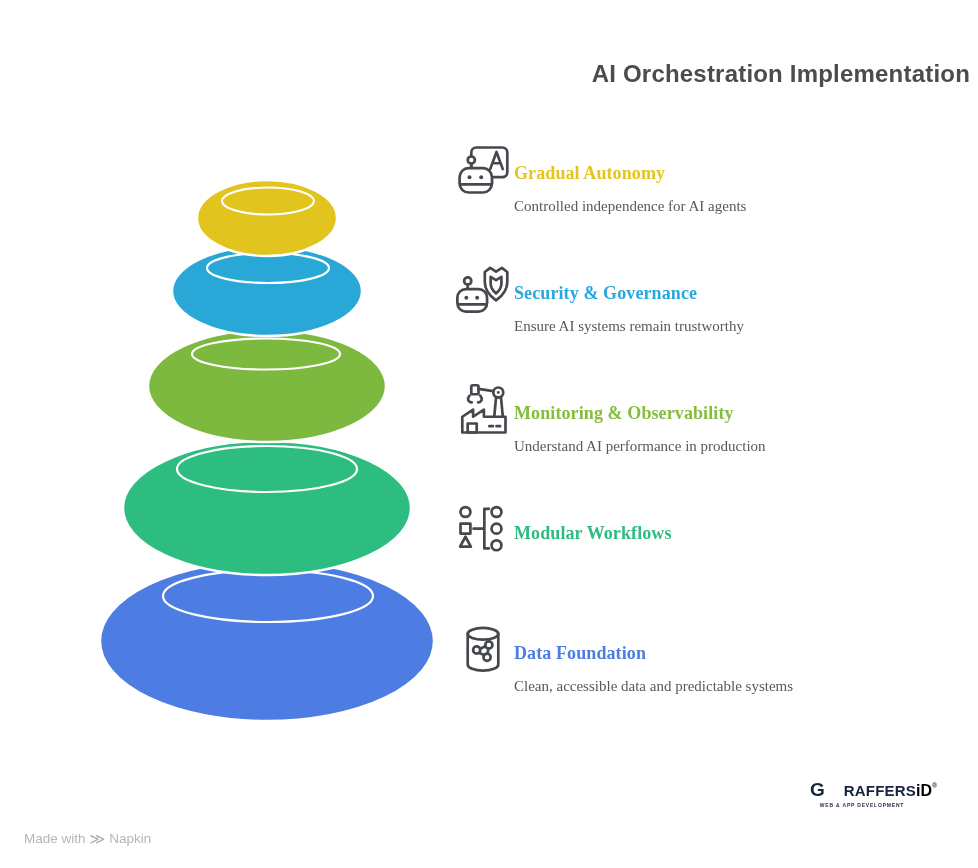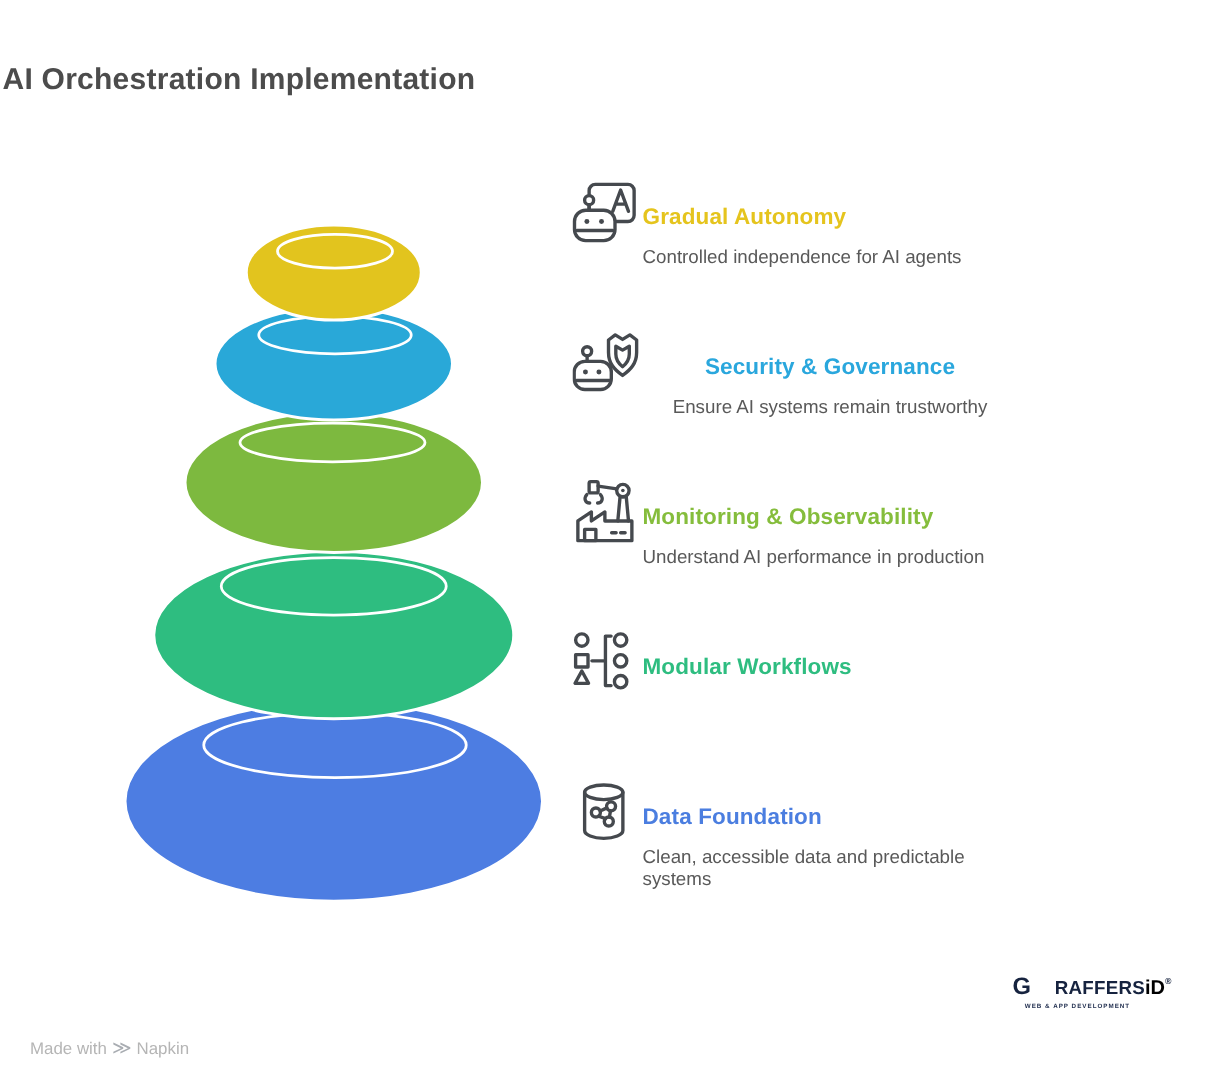--- a/index.html
+++ b/index.html
@@ -1,26 +1,26 @@
 <!DOCTYPE html>
 <html><head>
 <meta charset="utf-8">
 <style>
   html,body{margin:0;padding:0;background:#fff;}
   .canvas{position:relative;width:978px;height:868px;background:#ffffff;overflow:hidden;
           font-family:"Liberation Sans",sans-serif;}
 
-  .page-title{position:absolute;top:48px;left:0;width:958px;text-align:left;margin:2px;
+  .page-title{position:absolute;top:48px;left:0;width:958px;text-align:right;margin:12px;
               font-size:24px;font-weight:700;color:#4c4c4c;letter-spacing:0.2px;}
 
   .stack-svg{position:absolute;left:90px;top:170px;width:355px;height:560px;}
   .stone{stroke:#ffffff;stroke-width:2.4;}
   .ring{fill:none;stroke:#ffffff;stroke-width:2.2;}
 
-  .item{position:absolute;left:456px;display:flex;}
+  .item{position:absolute;left:456px;display:flex;font-family:Liberation Serif, serif;}
   .icon-box{width:58px;flex:0 0 58px;}
   .icon-box svg{width:54px;height:54px;}
   .ic{fill:none;stroke:#45494e;stroke-width:3;stroke-linecap:round;stroke-linejoin:round;}
   .ic-fill{fill:#45494e;stroke:none;}
   .ic-mask{fill:#ffffff;stroke:#45494e;stroke-width:3;stroke-linecap:round;stroke-linejoin:round;}
   .item-text{padding-top:20px;width:300px;}
   .item-title{font-size:18px;font-weight:700;margin:0 0 13px;letter-spacing:0.1px;}
   .item-desc{font-size:15px;color:#595959;line-height:1.22;margin:0;}
 
   .napkin{position:absolute;left:24px;top:831px;font-size:13.5px;color:#b5b5b5;
@@ -77,21 +77,21 @@
         <circle class="ic-fill" cx="15" cy="38" r="2.2"></circle>
         <circle class="ic-fill" cx="28" cy="38" r="2.2"></circle>
       </svg>
     </span>
     <div class="item-text">
       <p class="item-title" style="color: rgb(229, 196, 29);">Gradual Autonomy</p>
       <p class="item-desc">Controlled independence for AI agents</p>
     </div>
   </div>
 
-  <div class="item" style="top:263px;text-align:center;">
+  <div class="item" style="top:263px;">
     <span class="icon-box">
       <svg viewBox="0 0 60 60">
         <path class="ic" d="M32 10 L38 5.5 L44.5 9.5 L51 5.5 L57 10 L57 21 C57 31 51.5 36.5 44.5 41.5 C37.5 36.5 32 31 32 21 Z"></path>
         <path class="ic" d="M38.5 15.5 L44.5 19 L50.5 15.5 L50.5 22.5 C50.5 28 48 31 44.5 33.8 C41 31 38.5 28 38.5 22.5 Z"></path>
         <circle class="ic-mask" cx="13" cy="20" r="4"></circle>
         <path class="ic" d="M13 24 L13 29"></path>
         <rect class="ic-mask" x="1.5" y="29" width="33" height="25" rx="9.5"></rect>
         <path class="ic" d="M3.5 46 L33.5 46"></path>
         <circle class="ic-fill" cx="11.5" cy="38.5" r="2.2"></circle>
         <circle class="ic-fill" cx="23.5" cy="38.5" r="2.2"></circle>

